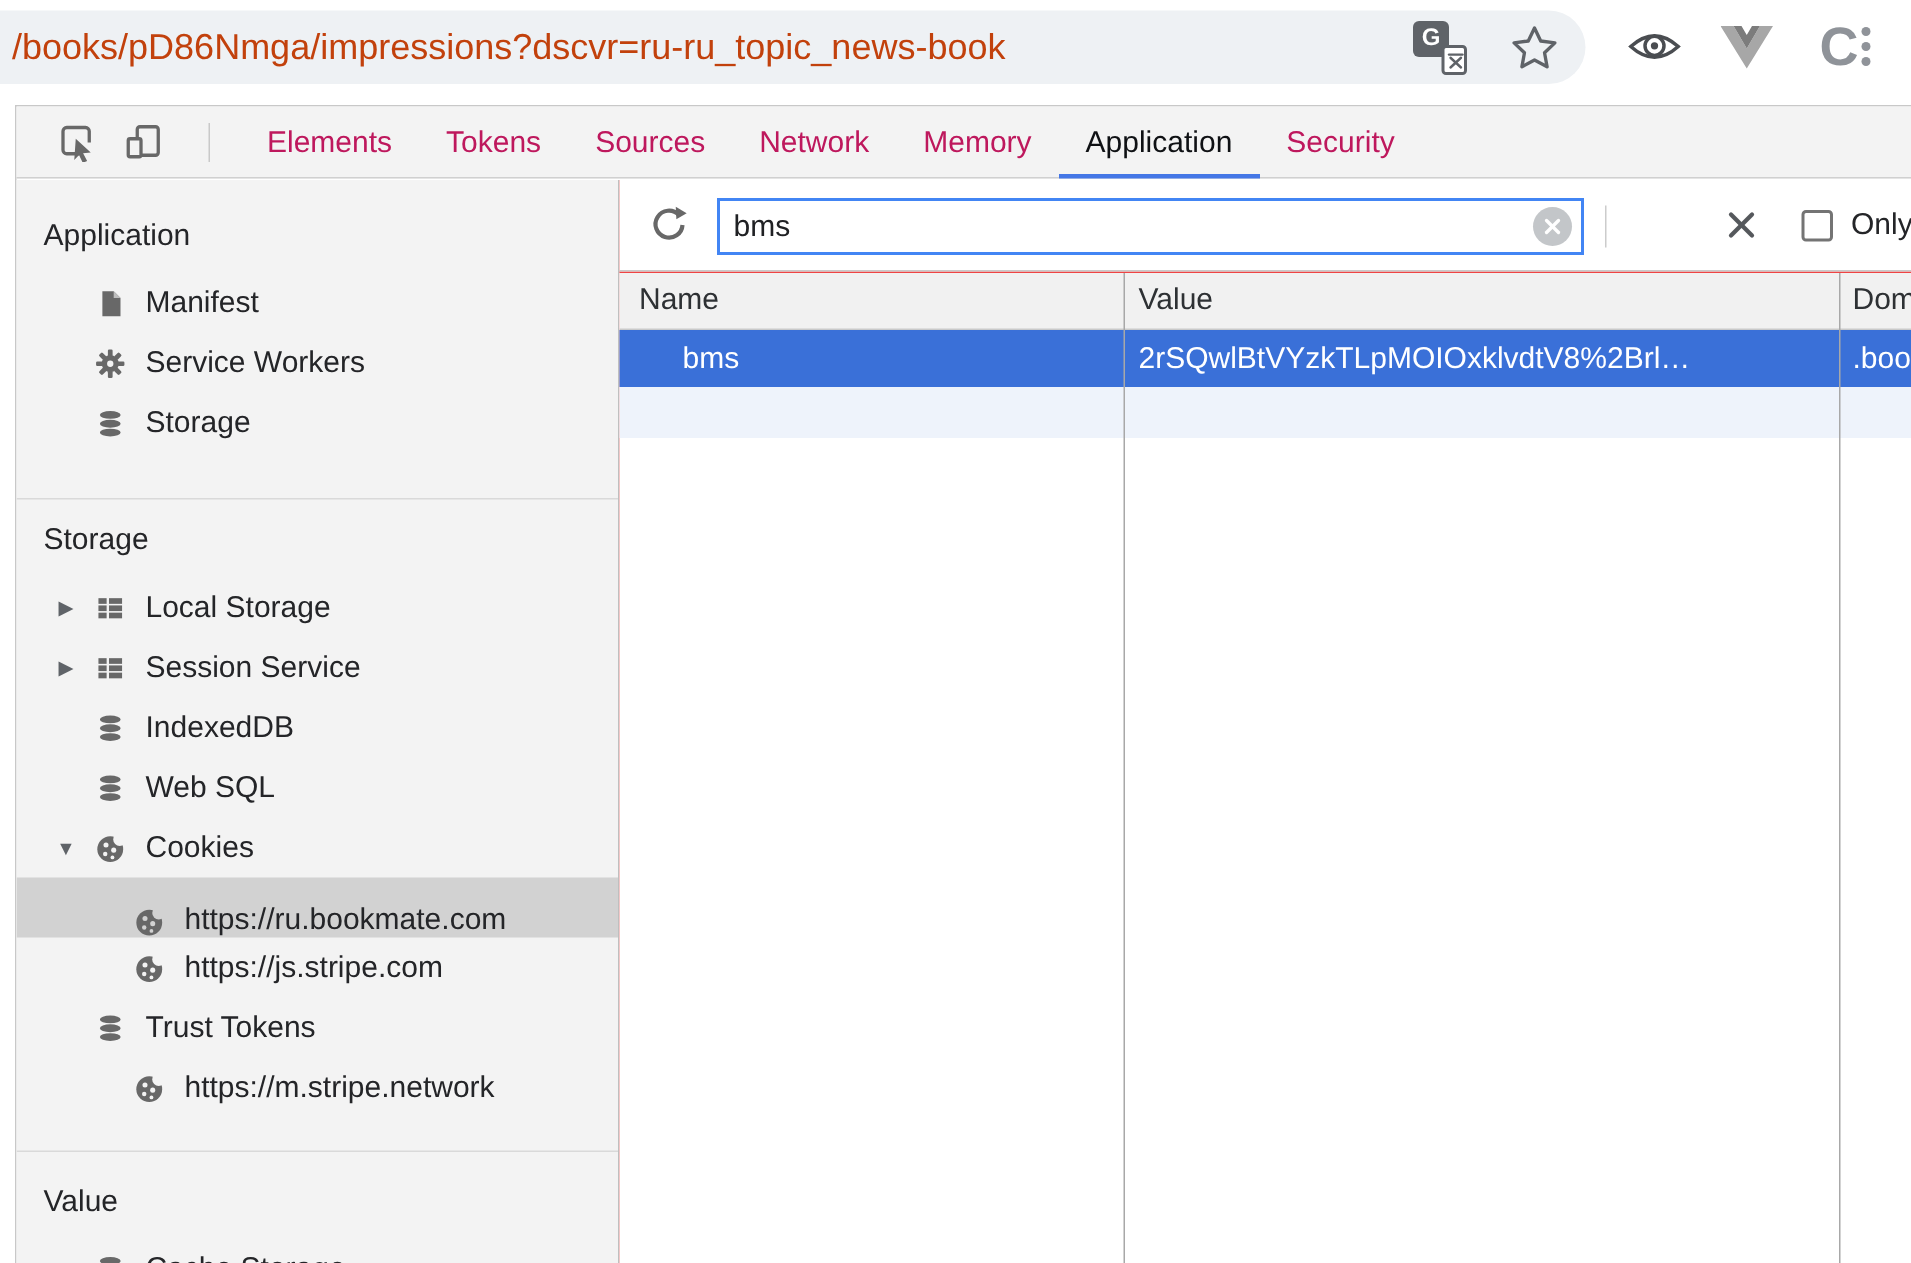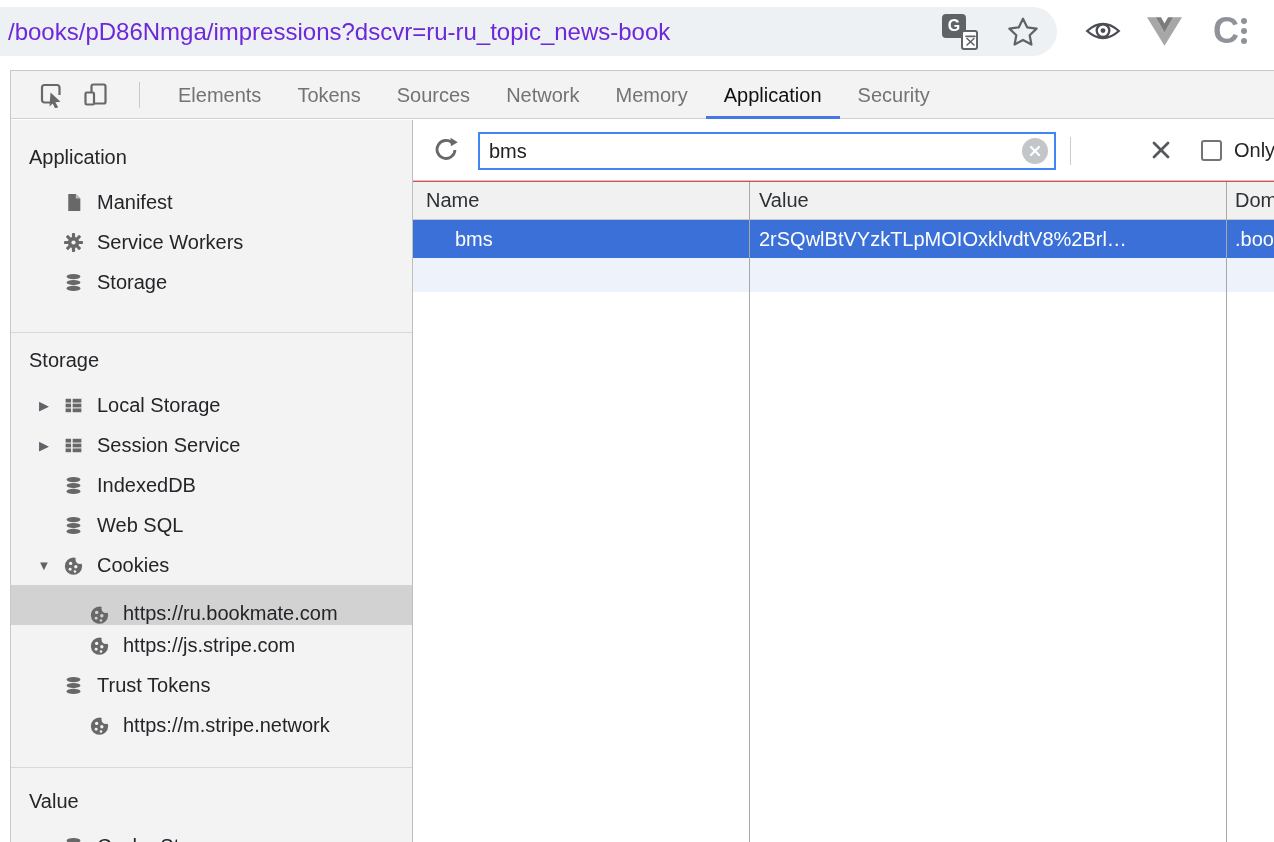--- a/index.html
+++ b/index.html
@@ -4,21 +4,21 @@
 <style>
   * { margin:0; padding:0; box-sizing:border-box; }
   html,body { width:1274px; height:842px; overflow:hidden; background:#fff;
               font-family:"Liberation Sans","DejaVu Sans",sans-serif; }
   .screen { position:relative; width:1274px; height:842px; overflow:hidden; background:#fff; }
 
   
   .browser-bar { position:absolute; left:0; top:0; width:1274px; height:62px; background:#fff; }
   .omnibox { position:absolute; left:-40px; top:7px; width:1097px; height:49px;
              background:#eef1f4; border-radius:24.5px; display:flex; align-items:center; padding:0 17px 0 48px; }
-  .url-text { flex:1; font-size:24px; color:#6d28d9; white-space:nowrap; overflow:hidden; }
+  .url-text { flex:1; font-size:24px; color:#c2410c; white-space:nowrap; overflow:hidden; }
   .omni-icons { display:flex; align-items:center; }
   .translate-icon { position:relative; width:36px; height:36px; margin-right:28px; }
   .g-box { position:absolute; left:0; top:0; width:24px; height:24px; background:#5f6368; border-radius:4px;
            color:#fff; font-size:16px; font-weight:bold; text-align:center; line-height:24px; }
   .t-box { position:absolute; right:0; bottom:0; width:17px; height:20px; background:#fff;
            border:2px solid #5f6368; border-radius:3px; }
   .t-box svg { position:absolute; left:1px; top:2px; }
   .star-svg { width:34px; height:34px; }
   .ext-icons { position:absolute; left:1084px; top:0; height:62px; display:flex; align-items:center; }
   .eye-svg { width:38px; height:38px; margin-right:25px; }
@@ -31,21 +31,21 @@
   
   .devtools { position:absolute; left:10px; top:70px; width:1264px; height:772px;
               border-top:1px solid #c8c8c8; border-left:1px solid #c8c8c8; background:#fff; }
   .tabbar { height:48px; background:#f3f3f3; border-bottom:1px solid #d0d0d0;
             display:flex; align-items:center; padding-left:22px; }
   .tool-btn { width:36px; height:36px; border:none; background:transparent; display:flex;
               align-items:center; justify-content:center; margin-right:8px; cursor:pointer; }
   .tool-btn svg { width:27px; height:27px; }
   .vsep { width:1px; height:26px; background:#c9c9c9; margin:0 10px 0 18px; }
   .tabs { display:flex; height:48px; margin-left:10px; }
-  .tab { padding:0 18px; line-height:48px; font-size:20px; color:#737373; position:relative;
+  .tab { padding:0 18px; line-height:48px; font-size:20px; color:#be185d; position:relative;
          white-space:nowrap; cursor:pointer; }
   .tab.active { color:#0f1114; }
   .tab.active::after { content:""; position:absolute; left:0; right:0; bottom:0; height:3px; background:#4577e6; }
 
   .dt-body { position:absolute; left:0; top:49px; right:0; bottom:0; display:flex; }
 
   
   .sidebar { width:402px; flex:none; background:#f3f3f3; border-right:1px solid #bfbfbf; overflow:hidden; }
   .section { border-bottom:1px solid #d9d9d9; }
   .section.s1 { padding:22px 0 30px; }

